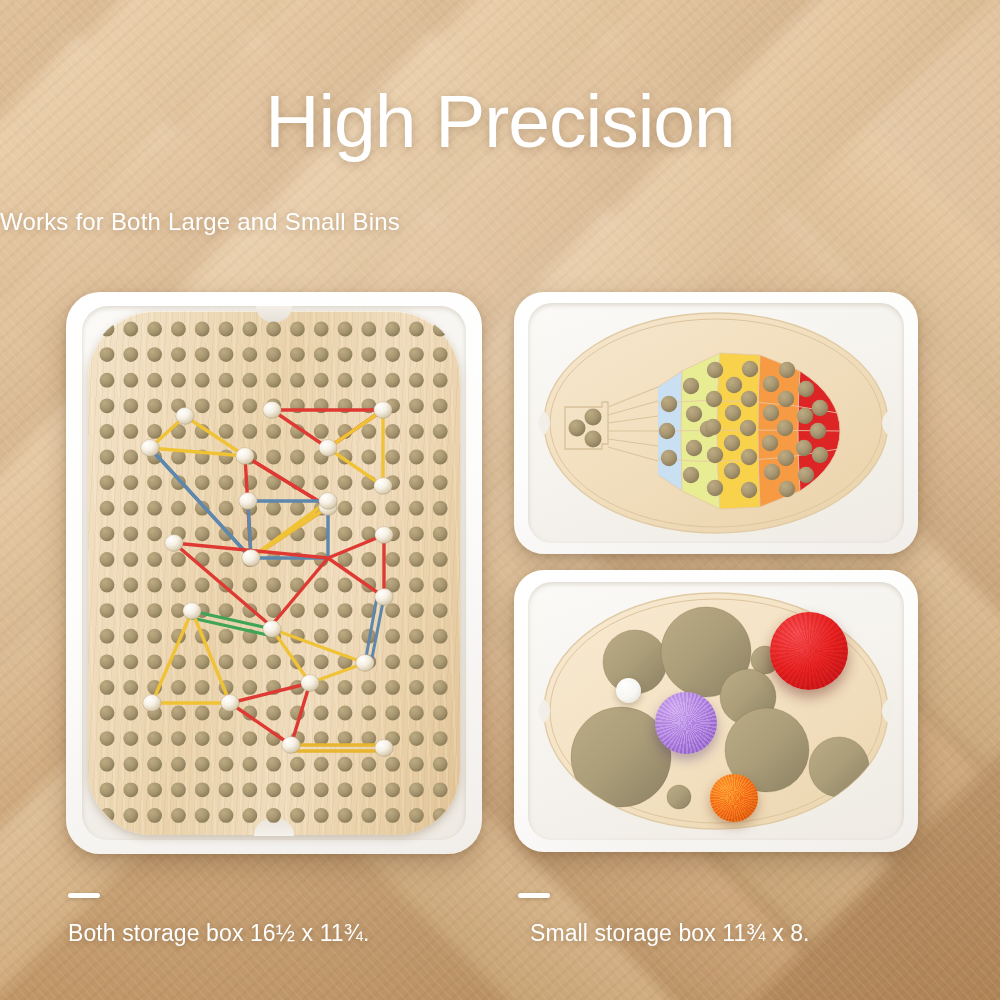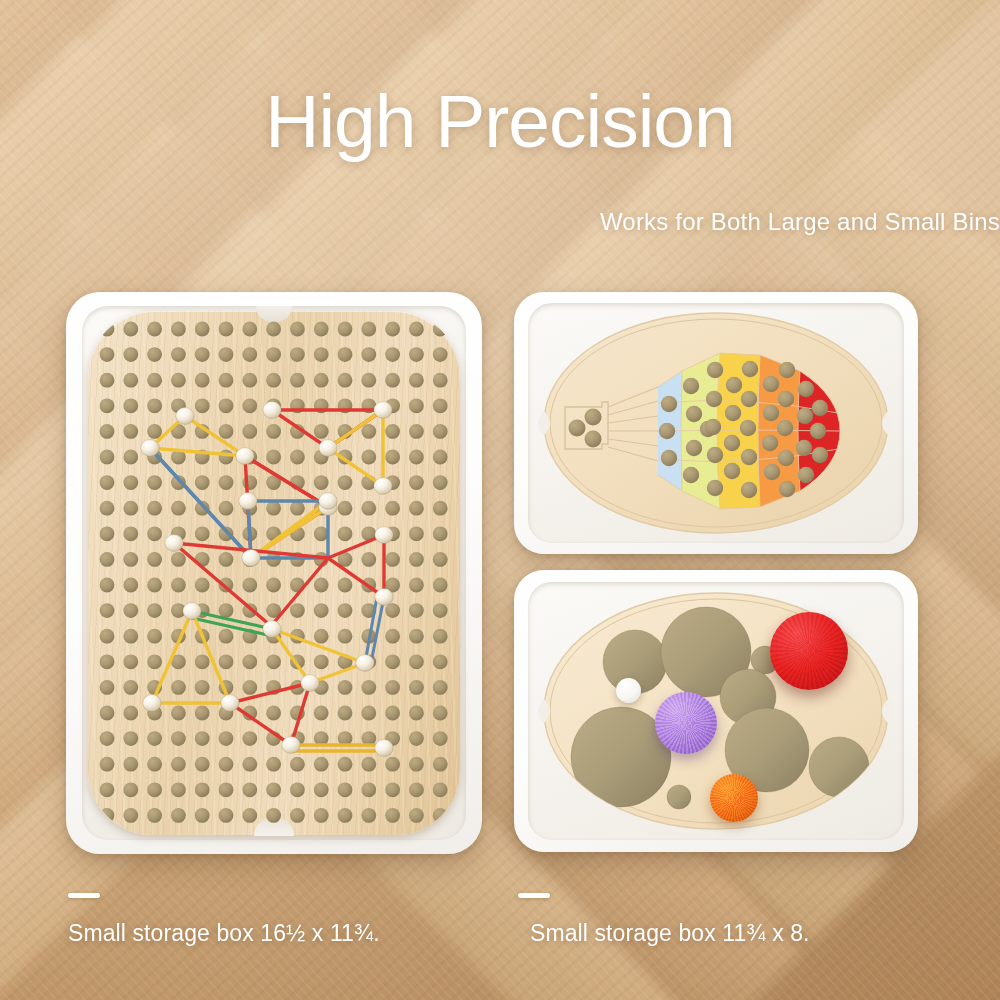--- a/index.html
+++ b/index.html
@@ -23,21 +23,21 @@
                 repeating-linear-gradient(-42deg,rgba(110,74,40,.06) 0 3px,rgba(0,0,0,0) 3px 11px);}
   .bg-soft{position:absolute;inset:0;}
 
   
   .title{
     position:absolute;left:0;right:0;top:78px;text-align:center;
     color:#fff;font-size:75px;letter-spacing:-1px;font-weight:400;
     text-shadow:0 2px 10px rgba(90,60,30,.30);
   }
   .subtitle{
-    position:absolute;left:0;right:0;top:208px;text-align:right;
+    position:absolute;left:0;right:0;top:208px;text-align:left;
     color:#fff;font-size:24px;font-weight:400;letter-spacing:.2px;
     text-shadow:0 1px 7px rgba(90,60,30,.30);
   }
 
   
   .caption{position:absolute;color:#fff;font-size:23px;letter-spacing:.1px;
            text-shadow:0 1px 6px rgba(80,52,24,.35);white-space:nowrap;}
   .cap-dash{position:absolute;width:32px;height:5px;border-radius:3px;background:#fff;
             box-shadow:0 1px 4px rgba(80,52,24,.3);}
 
@@ -667,18 +667,18 @@
               background:radial-gradient(circle at 34% 28%,#cfa9f0 0%,#b184e0 50%,#8d5cc4 100%);
               box-shadow:0 6px 12px rgba(70,40,110,.34);"></div>
   <div class="pom" style="left:710px;top:774px;width:48px;height:48px;
               background:radial-gradient(circle at 34% 28%,#ff9a30 0%,#f4701a 52%,#cf4e07 100%);
               box-shadow:0 5px 11px rgba(110,50,10,.34);"></div>
   <div class="pom" style="left:616px;top:678px;width:25px;height:25px;
               background:radial-gradient(circle at 34% 28%,#ffffff 0%,#f7f6f3 55%,#ddd9d1 100%);
               box-shadow:0 3px 7px rgba(90,70,40,.30);"></div>
 
   <div class="cap-dash" style="left:68px;top:893px;"></div>
-  <div class="caption" style="left:68px;top:920px;">Small storage box 16½ x 11¾.</div>
+  <div class="caption" style="left:68px;top:920px;">Both storage box 16½ x 11¾.</div>
 
   <div class="cap-dash" style="left:518px;top:893px;"></div>
   <div class="caption" style="left:530px;top:920px;">Small storage box 11¾ x 8.</div>
 
 </div>
 
 </body></html>

